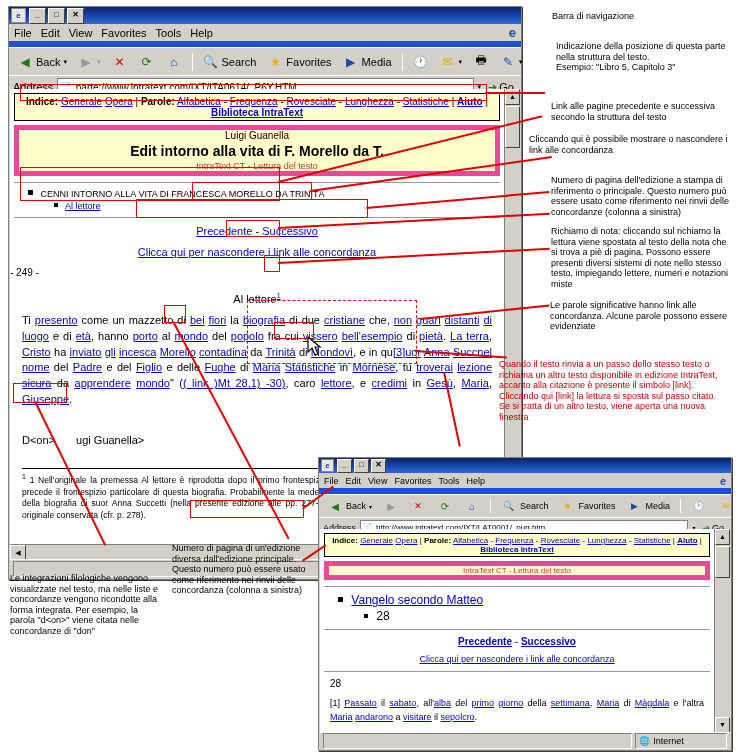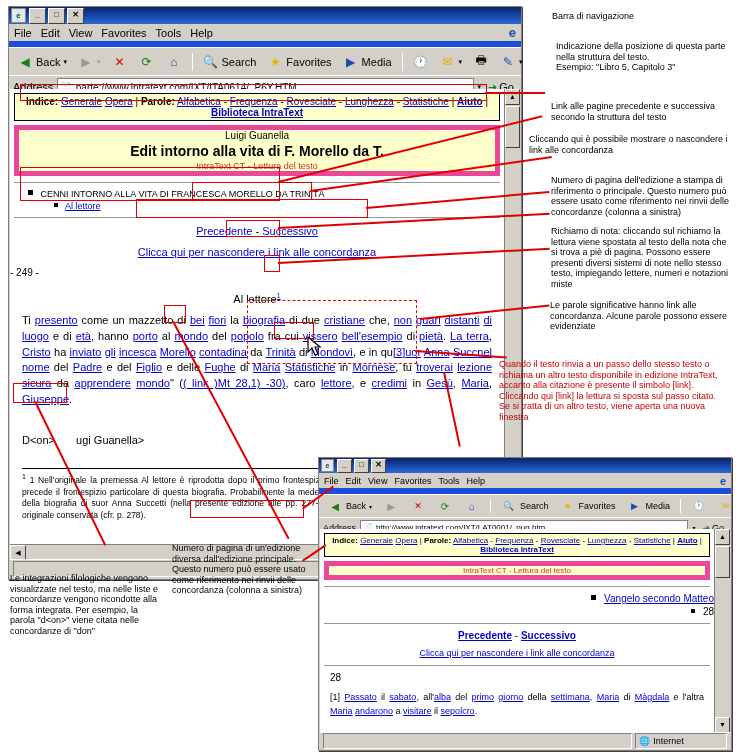--- a/index.html
+++ b/index.html
@@ -347,21 +347,21 @@
         <span>|</span>
         <b class="lnk">Biblioteca IntraText</b>
       </div>
 
       <div class="it-title-box">
         <div class="it-sub" style="font-size:8px;">IntraText CT - Lettura del testo</div>
       </div>
 
       <hr class="hr">
 
-      <div class="toc" style="font-size:10px;text-align:right;">
+      <div class="toc" style="font-size:12px;">
         <div class="l1">
           <span class="bullet"></span>
           <span class="lnk">Vangelo secondo Matteo</span>
         </div>
         <div class="l2">
           <span class="bullet hollow"></span>
           <span>28</span>
         </div>
       </div>
 

